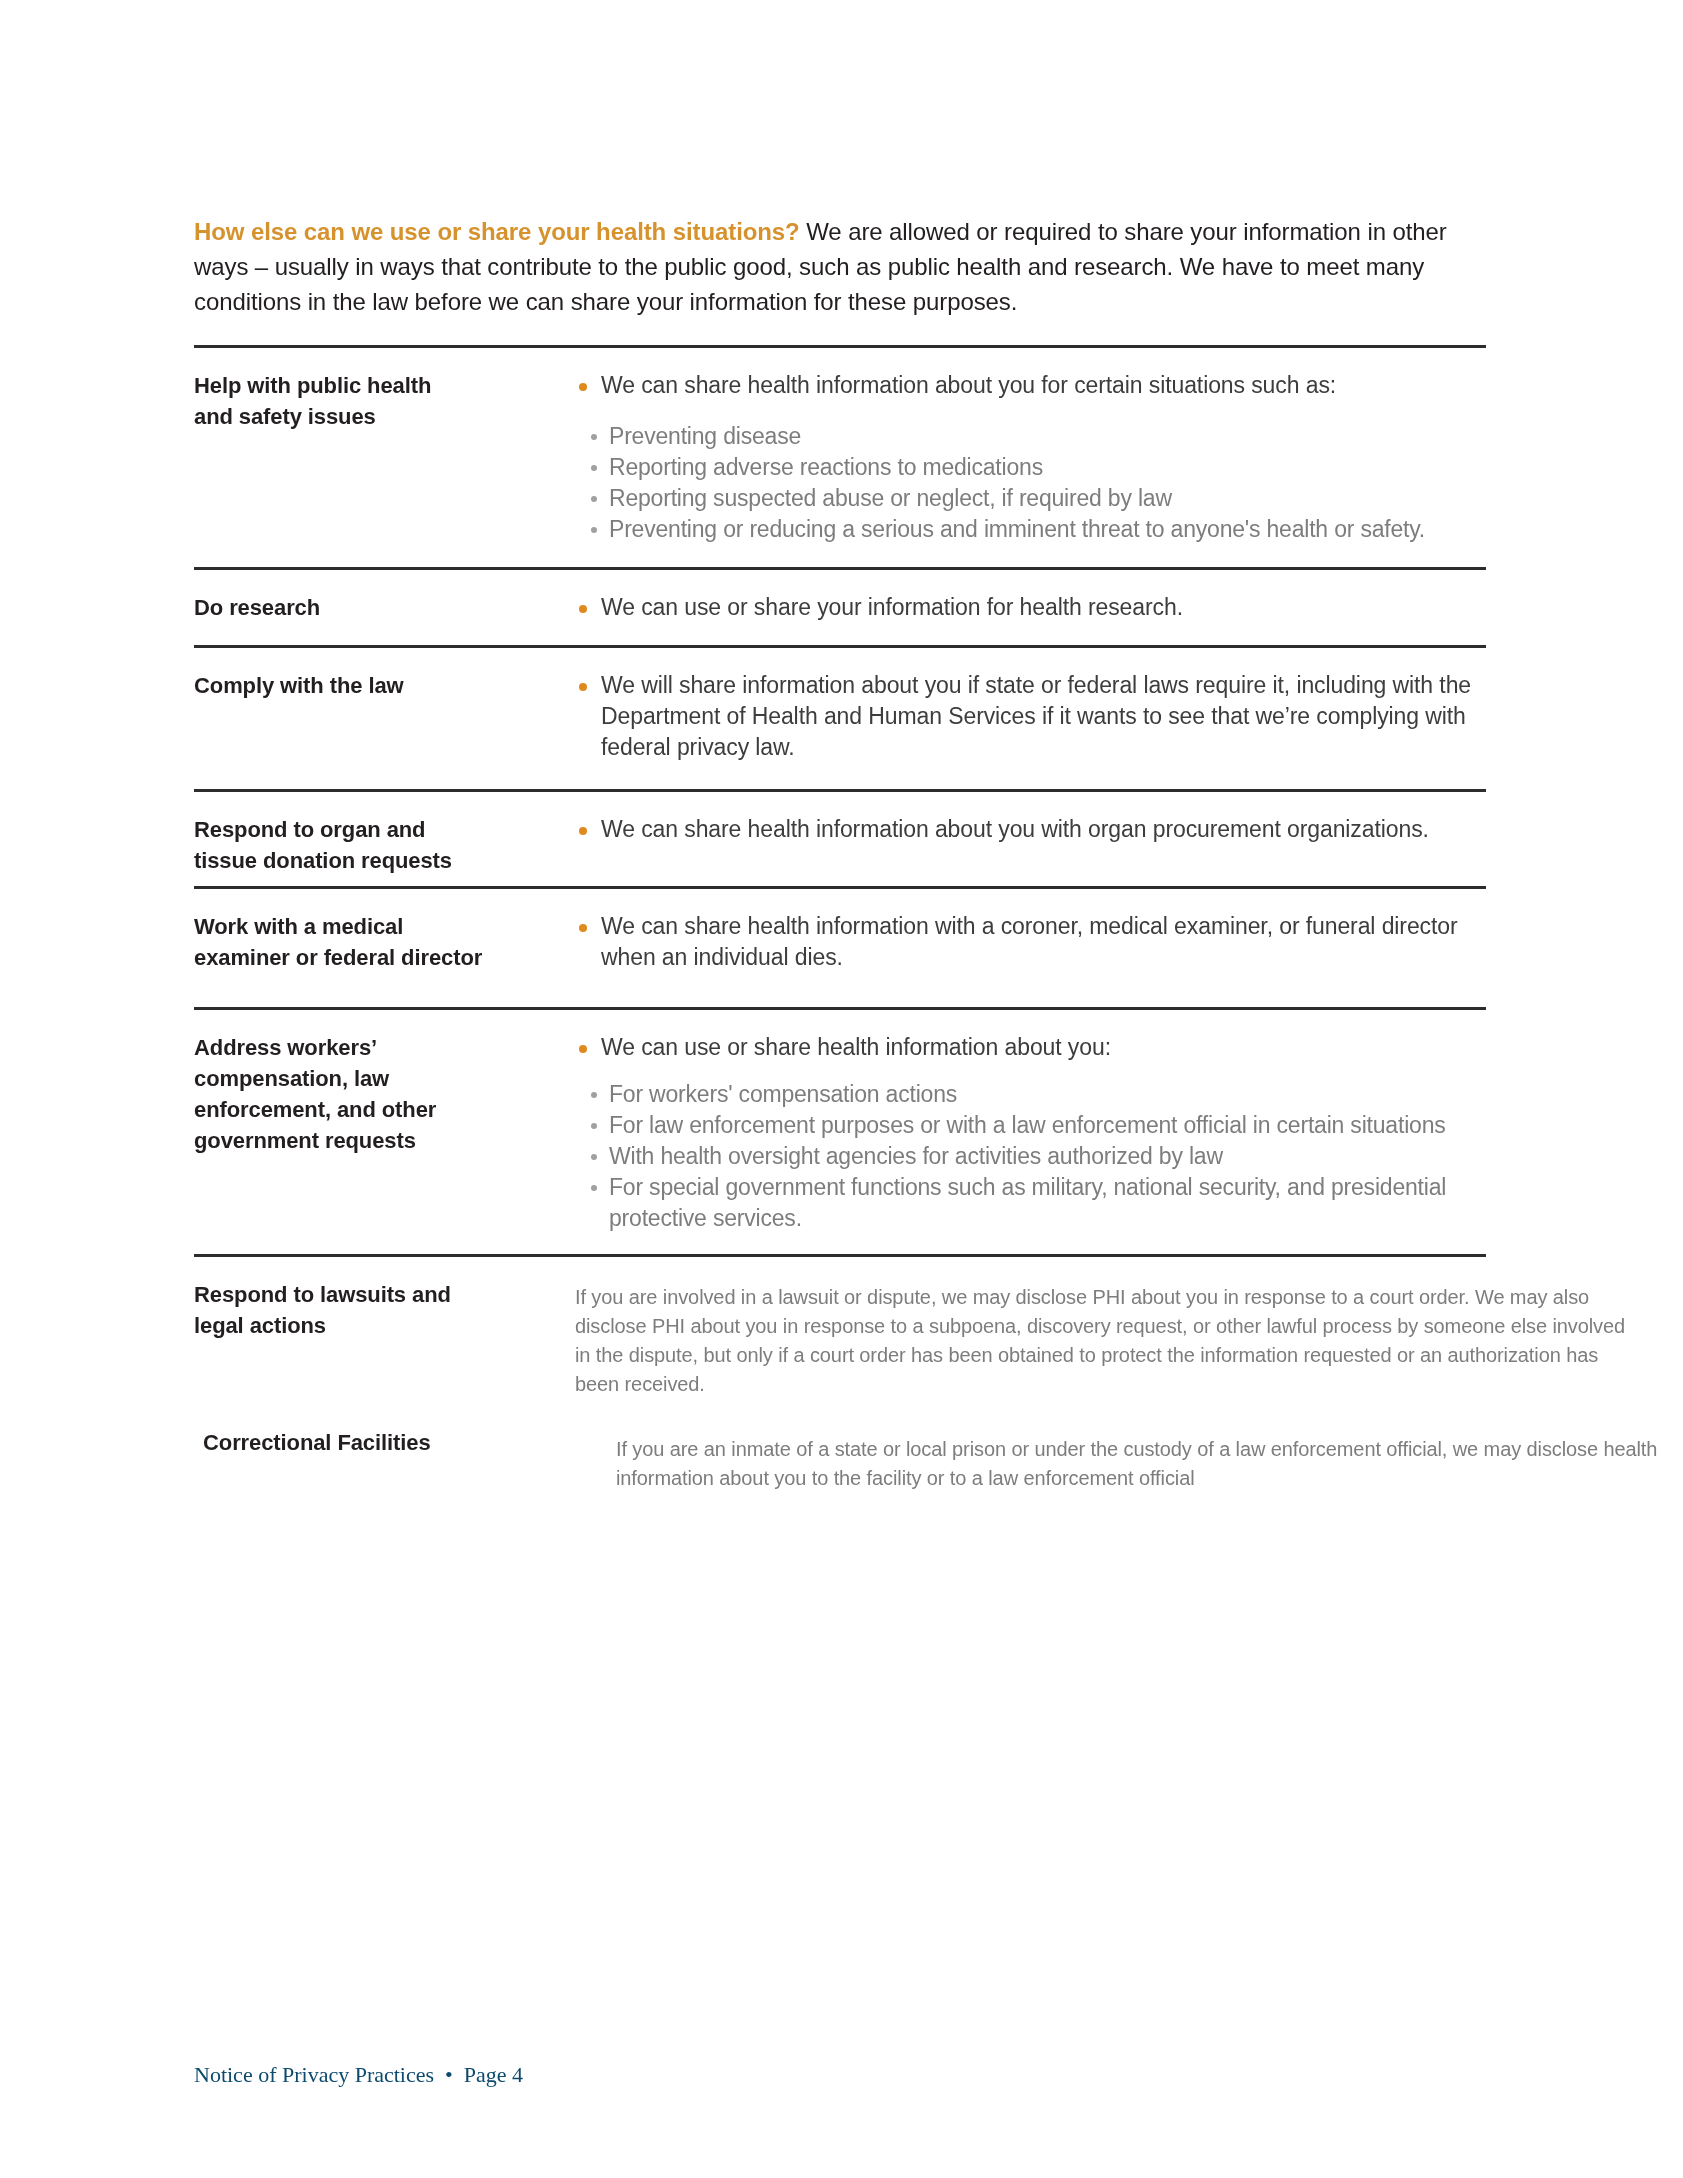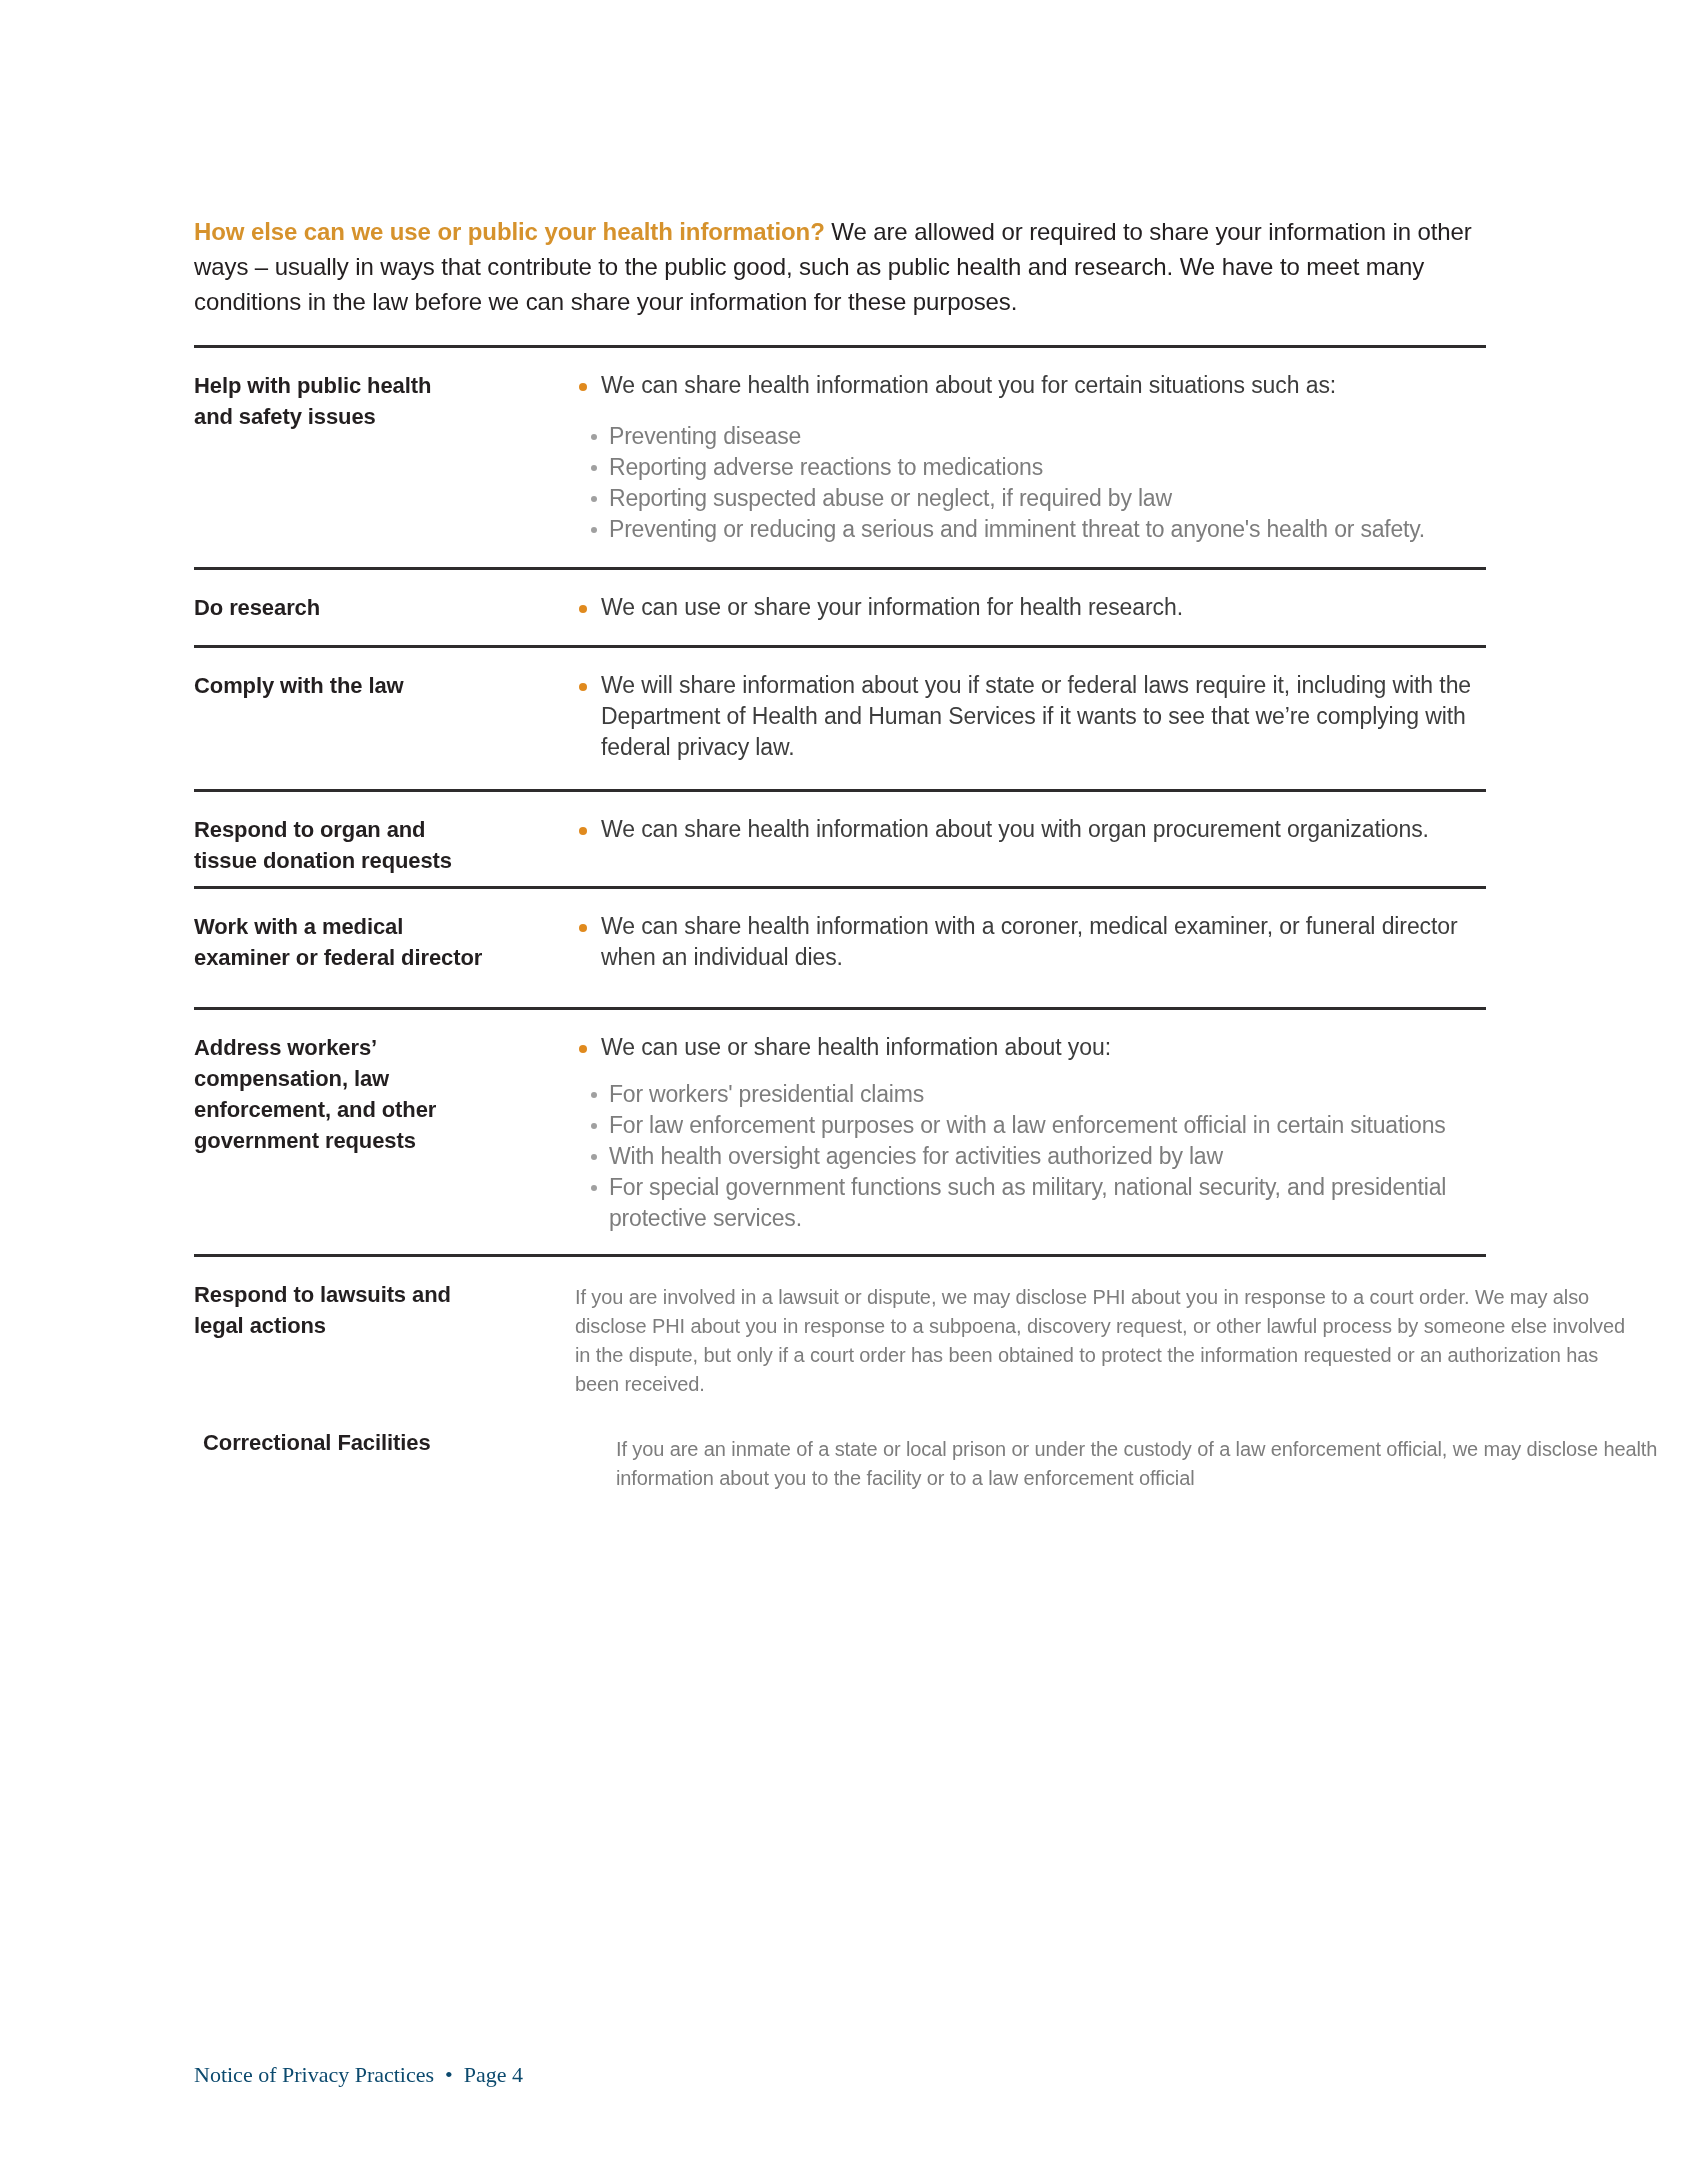--- a/index.html
+++ b/index.html
@@ -189,21 +189,21 @@
     white-space: pre;
     font-family: Liberation Serif, serif;
   }
 </style>
 </head>
 <body>
 
 <div class="page">
 
   <p class="intro">
-    <span class="intro-lead">How else can we use or public your health information?</span><span class="intro-body"> We are allowed or required to share your information in other ways – usually in ways that contribute to the public good, such as public health and research. We have to meet many conditions in the law before we can share your information for these purposes.</span>
+    <span class="intro-lead">How else can we use or share your health situations?</span><span class="intro-body"> We are allowed or required to share your information in other ways – usually in ways that contribute to the public good, such as public health and research. We have to meet many conditions in the law before we can share your information for these purposes.</span>
   </p>
 
   <div class="table">
 
     <div class="rule"></div>
     <div class="row row-public">
       <div class="row-inner">
         <div class="col-label">
           <span>Help with public health</span><br>
           <span>and safety issues</span>
@@ -283,21 +283,21 @@
           <span>Address workers’</span><br>
           <span>compensation, law</span><br>
           <span>enforcement, and other</span><br>
           <span>government requests</span>
         </div>
         <div class="col-content">
           <ul class="primary">
             <li>We can use or share health information about you:</li>
           </ul>
           <ul class="secondary">
-            <li>For workers' presidential claims</li>
+            <li>For workers' compensation actions</li>
             <li class="wrap">For law enforcement purposes or with a law enforcement official in certain situations</li>
             <li>With health oversight agencies for activities authorized by law</li>
             <li class="wrap">For special government functions such as military, national security, and presidential protective services.</li>
           </ul>
         </div>
       </div>
     </div>
 
     <div class="rule"></div>
     <div class="row row-lawsuits">

